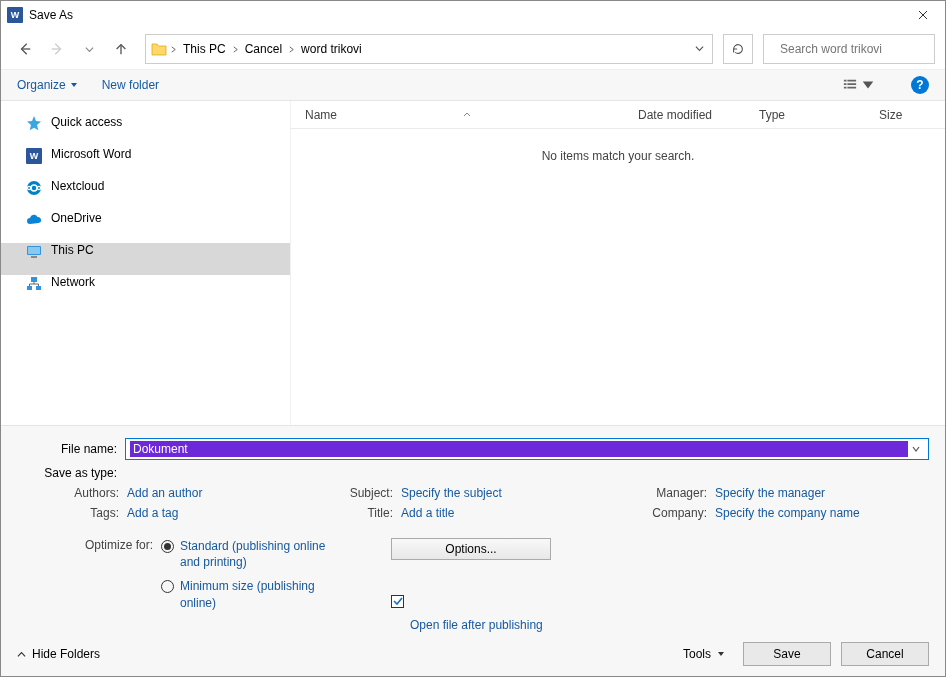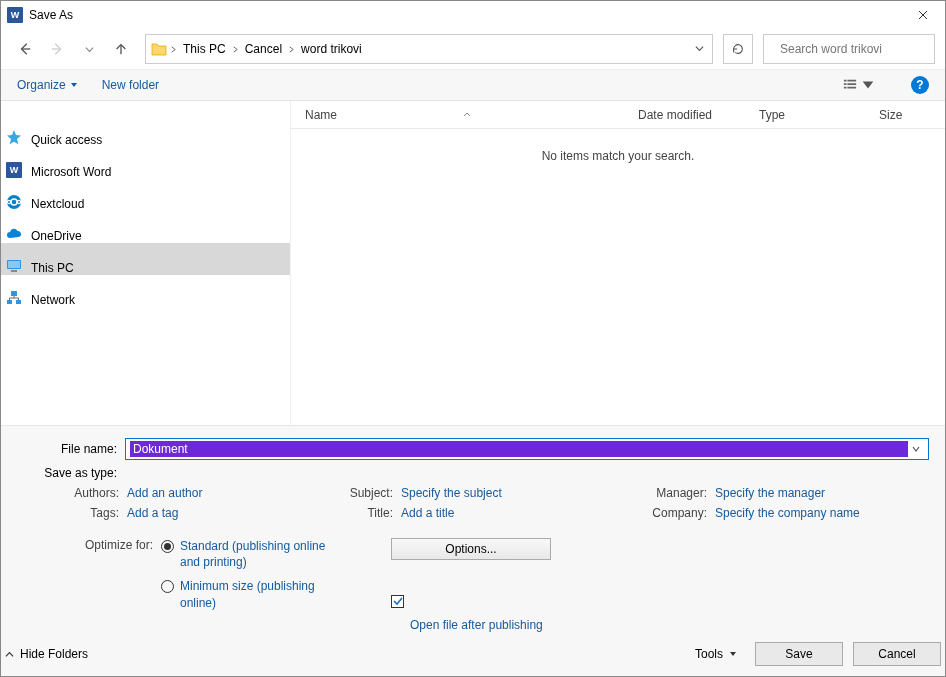--- a/index.html
+++ b/index.html
@@ -36,21 +36,21 @@
   .toolbar .tb-btn { color: #15599e; cursor: pointer; display: flex; align-items: center; gap: 4px; }
   .toolbar .tb-btn svg { width: 8px; height: 8px; }
   .toolbar .spacer { flex: 1; }
   .view-btn { display: flex; align-items: center; gap: 4px; cursor: pointer; color: #555; }
   .view-btn svg { width: 14px; height: 14px; }
   .help-btn { width: 18px; height: 18px; border-radius: 50%; background: #0078d7; color: #fff; font-weight: bold; display: flex; align-items: center; justify-content: center; cursor: pointer; font-size: 12px; margin-left: 12px; }
 
   
   .main { flex: 1; display: flex; overflow: hidden; }
   .sidebar { width: 290px; border-right: 1px solid #f0f0f0; padding: 14px 0; }
-  .side-item { height: 32px; display: flex; align-items: flex-end; padding: 0 4px; gap: 8px; cursor: pointer; }
+  .side-item { height: 32px; display: flex; align-items: flex-start; padding: 0 24px; gap: 8px; cursor: pointer; }
   .side-item.selected { background: #d8d8d8; }
   .side-ico { width: 18px; height: 18px; display: flex; align-items: center; justify-content: center; }
 
   .filelist { flex: 1; display: flex; flex-direction: column; }
   .col-headers { height: 28px; display: flex; align-items: center; border-bottom: 1px solid #eaeaea; color: #444; }
   .col { padding: 0 14px; display: flex; align-items: center; gap: 6px; }
   .col.name { flex: 1; }
   .col.date { width: 140px; justify-content: center; }
   .col.type { width: 120px; }
   .col.size { width: 80px; }
@@ -85,21 +85,21 @@
   .radio-text { color: #15599e; line-height: 1.35; }
 
   .opt-center { margin-left: 60px; }
   .opt-btn { width: 160px; height: 22px; border: 1px solid #aaa; background: linear-gradient(#f8f8f8,#e8e8e8); text-align: center; line-height: 20px; cursor: pointer; }
   .chk-line { display: flex; align-items: center; gap: 6px; margin-top: 10px; cursor: pointer; }
   .chk { width: 13px; height: 13px; border: 1px solid #333; background: #fff; display: flex; align-items: center; justify-content: center; }
   .chk.checked svg { width: 10px; height: 10px; }
   .chk-text { color: #15599e; margin-top: 48px; }
 
   
-  .footer { height: 44px; background: #f7f7f7; display: flex; align-items: center; padding: 0 4px; gap: 10px; }
+  .footer { height: 44px; background: #f7f7f7; display: flex; align-items: center; padding: 0 16px; gap: 10px; }
   .hide-folders { display: flex; align-items: center; gap: 6px; cursor: pointer; }
   .hide-folders svg { width: 9px; height: 9px; }
   .footer .spacer { flex: 1; }
   .tools-dd { display: flex; align-items: center; gap: 6px; cursor: pointer; padding: 4px 8px; }
   .tools-dd svg { width:8px; height:8px; }
   .btn { width: 88px; height: 24px; border: 1px solid #aaa; background: #e9e9e9; text-align: center; line-height: 22px; cursor: pointer; }
 </style>
 </head>
 <body>
 

